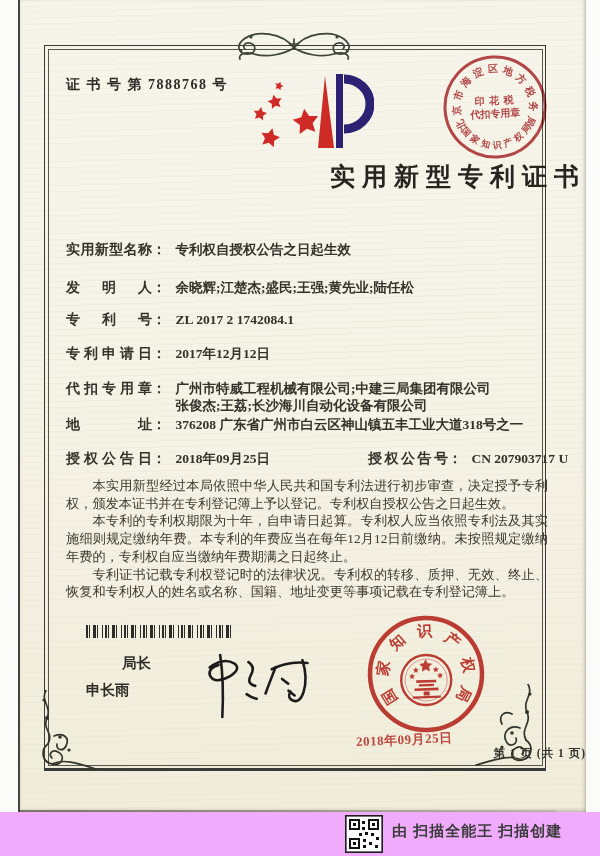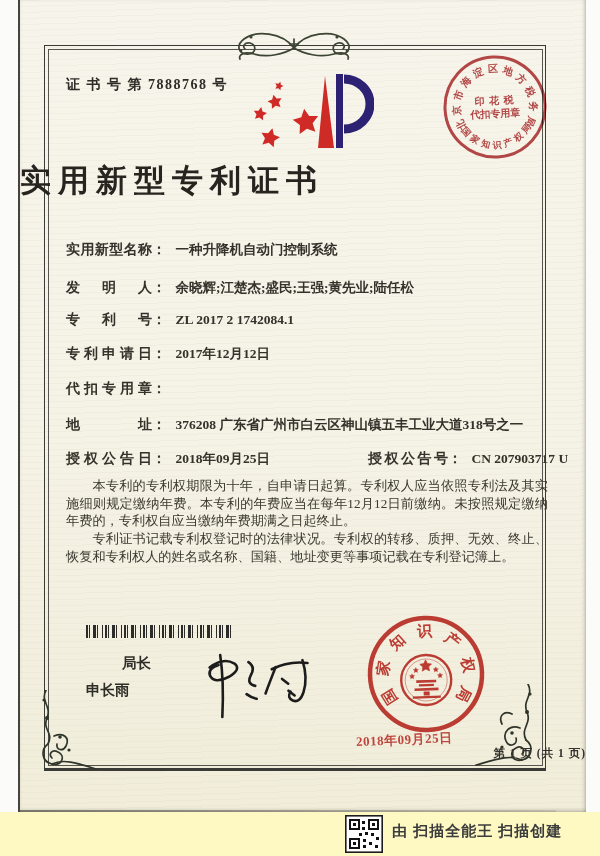--- a/index.html
+++ b/index.html
@@ -20,21 +20,21 @@
 
   
   .frame{position:absolute;left:24px;top:45px;width:500px;height:722px;
     border:1.5px solid #3a3a36;border-bottom-width:3.5px;}
   .frame::after{content:"";position:absolute;inset:2.5px;border:1px solid rgba(58,58,52,.85);}
 
   .abs{position:absolute;}
 
   .cert-no{left:46px;top:76px;font-size:14px;font-weight:600;color:#2f2d28;letter-spacing:1.5px;}
 
-  .title{left:0;right:0;top:160px;text-align:left;font-size:31px;font-weight:700;
+  .title{left:0;right:0;top:160px;text-align:right;font-size:25px;font-weight:700;
          letter-spacing:7px;color:#26241f;font-family:Liberation Serif, serif;}
 
   
   .row{position:absolute;left:46px;right:34px;font-size:14px;font-weight:600;color:#34322b;}
   .flabel{display:inline-block;width:86px;text-align:justify;text-align-last:justify;vertical-align:top;}
   .colon{display:inline-block;vertical-align:top;}
   .fvalue{display:inline-block;vertical-align:top;margin-left:6px;max-width:372px;
           line-height:17px;font-size:13.5px;}
   .grant2{position:absolute;left:258px;top:0;white-space:nowrap;margin-left:44px;}
   .grant2 .flabel{width:80px;}
@@ -61,21 +61,21 @@
              letter-spacing:.5px;transform:rotate(-2.5deg);opacity:.9;}
 
   .page-footer{left:0;right:0;top:746px;text-align:right;font-size:11.5px;
                letter-spacing:1px;color:#34322c;font-weight:600;}
 
   .orn-top{left:174px;top:24px;}
   .corner-bl{left:16px;top:690px;}
   .corner-br{left:452px;top:684px;}
 
   
-  .scan-bar{position:absolute;left:0;top:812px;width:600px;height:44px;background:#fef9c3;}
+  .scan-bar{position:absolute;left:0;top:812px;width:600px;height:44px;background:#f0abfc;}
   .qr{position:absolute;left:345px;top:3px;}
   .scan-text{position:absolute;left:392px;top:10px;font-family:"Liberation Sans","DejaVu Sans",sans-serif;
              font-size:15px;font-weight:600;color:#3c3c3c;letter-spacing:1px;}
 
   svg text{font-family:"Liberation Serif","DejaVu Serif",serif;}
 </style>
 </head>
 <body>
 
 <div class="stage">
@@ -142,51 +142,53 @@
         <text x="55" y="96" transform="rotate(-52,55,55)">局</text>
       </g>
       <text x="55" y="52" fill="#b23a3c" font-size="10" font-weight="bold" text-anchor="middle" letter-spacing="1">印 花 税</text>
       <text x="55" y="65" fill="#b23a3c" font-size="10" font-weight="bold" text-anchor="middle">代扣专用章</text>
     </svg>
 
     <div class="abs title">实用新型专利证书</div>
 
     <div class="row" style="top:241px;">
       <span class="flabel">实用新型名称</span><span class="colon">：</span>
-      <span class="fvalue">一种升降机自动门控制系统</span>
+      <span class="fvalue">专利权自授权公告之日起生效</span>
     </div>
     <div class="row" style="top:279px;">
       <span class="flabel">发明人</span><span class="colon">：</span>
       <span class="fvalue">余晓辉;江楚杰;盛民;王强;黄先业;陆任松</span>
     </div>
     <div class="row" style="top:311px;">
       <span class="flabel">专利号</span><span class="colon">：</span>
       <span class="fvalue">ZL 2017 2 1742084.1</span>
     </div>
     <div class="row" style="top:345px;">
       <span class="flabel">专利申请日</span><span class="colon">：</span>
       <span class="fvalue">2017年12月12日</span>
     </div>
     <div class="row" style="top:380px;">
       <span class="flabel">代扣专用章</span><span class="colon">：</span>
+      <span class="fvalue"><span style="display:block">广州市特威工程机械有限公司;中建三局集团有限公司</span><span style="display:block">张俊杰;王荔;长沙海川自动化设备有限公司</span></span>
     </div>
     <div class="row" style="top:416px;">
       <span class="flabel">地址</span><span class="colon">：</span>
       <span class="fvalue">376208 广东省广州市白云区神山镇五丰工业大道318号之一</span>
     </div>
     <div class="row" style="top:450px;">
       <span class="flabel">授权公告日</span><span class="colon">：</span>
       <span class="fvalue">2018年09月25日</span>
       <span class="grant2">
         <span class="flabel">授权公告号</span><span class="colon">：</span>
         <span class="fvalue">CN 207903717 U</span>
       </span>
     </div>
 
     <div class="abs paras">
+      <p>本实用新型经过本局依照中华人民共和国专利法进行初步审查，决定授予专利权，颁发本证书并在专利登记簿上予以登记。专利权自授权公告之日起生效。</p>
       <p>本专利的专利权期限为十年，自申请日起算。专利权人应当依照专利法及其实施细则规定缴纳年费。本专利的年费应当在每年12月12日前缴纳。未按照规定缴纳年费的，专利权自应当缴纳年费期满之日起终止。</p>
       <p>专利证书记载专利权登记时的法律状况。专利权的转移、质押、无效、终止、恢复和专利权人的姓名或名称、国籍、地址变更等事项记载在专利登记簿上。</p>
     </div>
 
     <div class="abs barcode"></div>
     <div class="abs sig-title">局长</div>
     <div class="abs sig-name">申长雨</div>
 
     <svg class="abs sig-svg" width="150" height="92" viewBox="0 0 150 92">
       <g stroke="#1c1c1c" stroke-width="2.6" fill="none" stroke-linecap="round" stroke-linejoin="round" transform="rotate(-2,75,46)">

